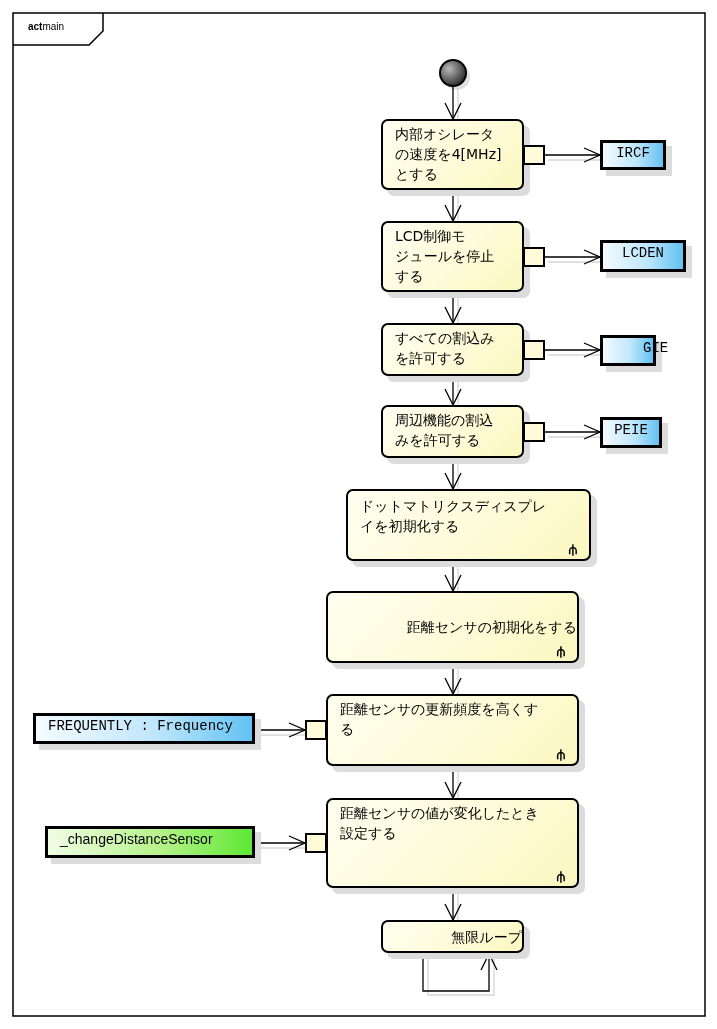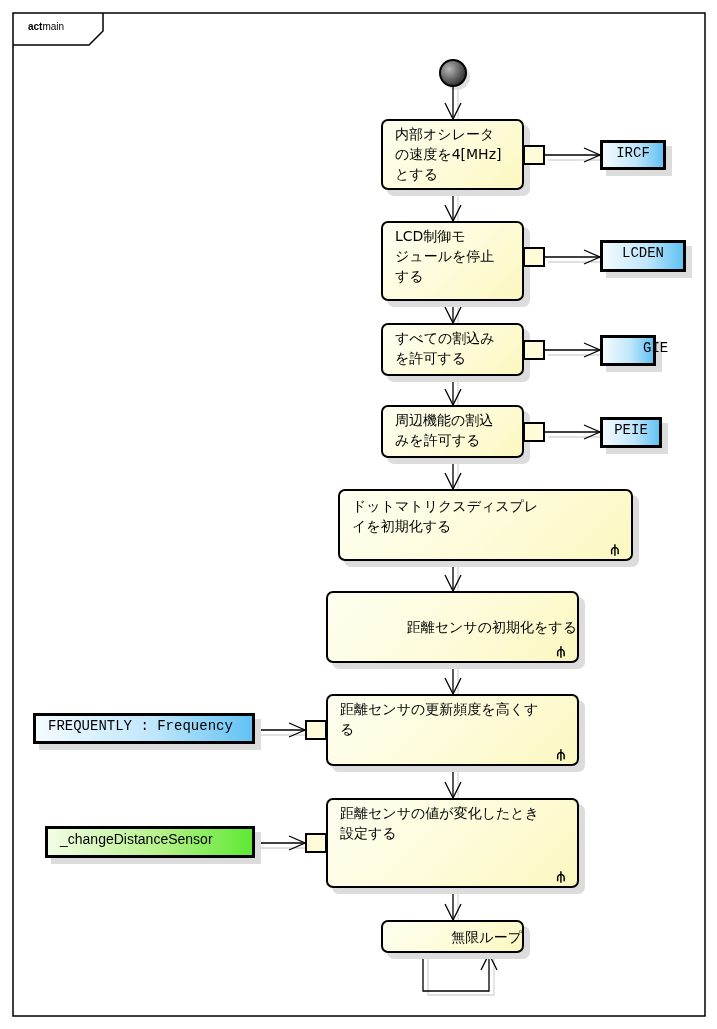--- a/index.html
+++ b/index.html
@@ -101,21 +101,21 @@
 <div class="frame-title"><b>act</b><span>main</span></div>
 
 <div class="act" style="left:381px;top:119px;width:143px;height:71px;">
   <div>内部オシレータ</div>
   <div>の速度を4[MHz]</div>
   <div>とする</div>
 </div>
 <div class="pin" style="left:523px;top:145px;"></div>
 <div class="obj blue" style="left:600px;top:140px;width:66px;height:30px;"><span>IRCF</span></div>
 
-<div class="act" style="left:381px;top:221px;width:143px;height:80px;">
+<div class="act" style="left:381px;top:221px;width:143px;height:71px;">
   <div>LCD制御モ</div>
   <div>ジュールを停止</div>
   <div>する</div>
 </div>
 <div class="pin" style="left:523px;top:247px;"></div>
 <div class="obj blue" style="left:600px;top:240px;width:86px;height:32px;"><span>LCDEN</span></div>
 
 <div class="act" style="left:381px;top:323px;width:143px;height:53px;">
   <div>すべての割込み</div>
   <div>を許可する</div>
@@ -123,21 +123,21 @@
 <div class="pin" style="left:523px;top:340px;"></div>
 <div class="obj blue" style="left:600px;top:335px;width:56px;height:31px;padding-left:40px;"><span>GIE</span></div>
 
 <div class="act" style="left:381px;top:405px;width:143px;height:53px;">
   <div>周辺機能の割込</div>
   <div>みを許可する</div>
 </div>
 <div class="pin" style="left:523px;top:422px;"></div>
 <div class="obj blue" style="left:600px;top:417px;width:62px;height:31px;"><span>PEIE</span></div>
 
-<div class="act" style="left:338px;top:489px;width:295px;height:72px;padding-top:5px;">
+<div class="act" style="left:346px;top:489px;width:245px;height:72px;padding-top:5px;">
   <div>ドットマトリクスディスプレ</div>
   <div>イを初期化する</div>
   <span class="rake" style="right:12px;bottom:3px;">⫛</span>
 </div>
 
 <div class="act center" style="left:326px;top:591px;width:253px;height:72px;">
   <div>距離センサの初期化をする</div>
   <span class="rake" style="position:absolute;right:12px;bottom:3px;">⫛</span>
 </div>
 

